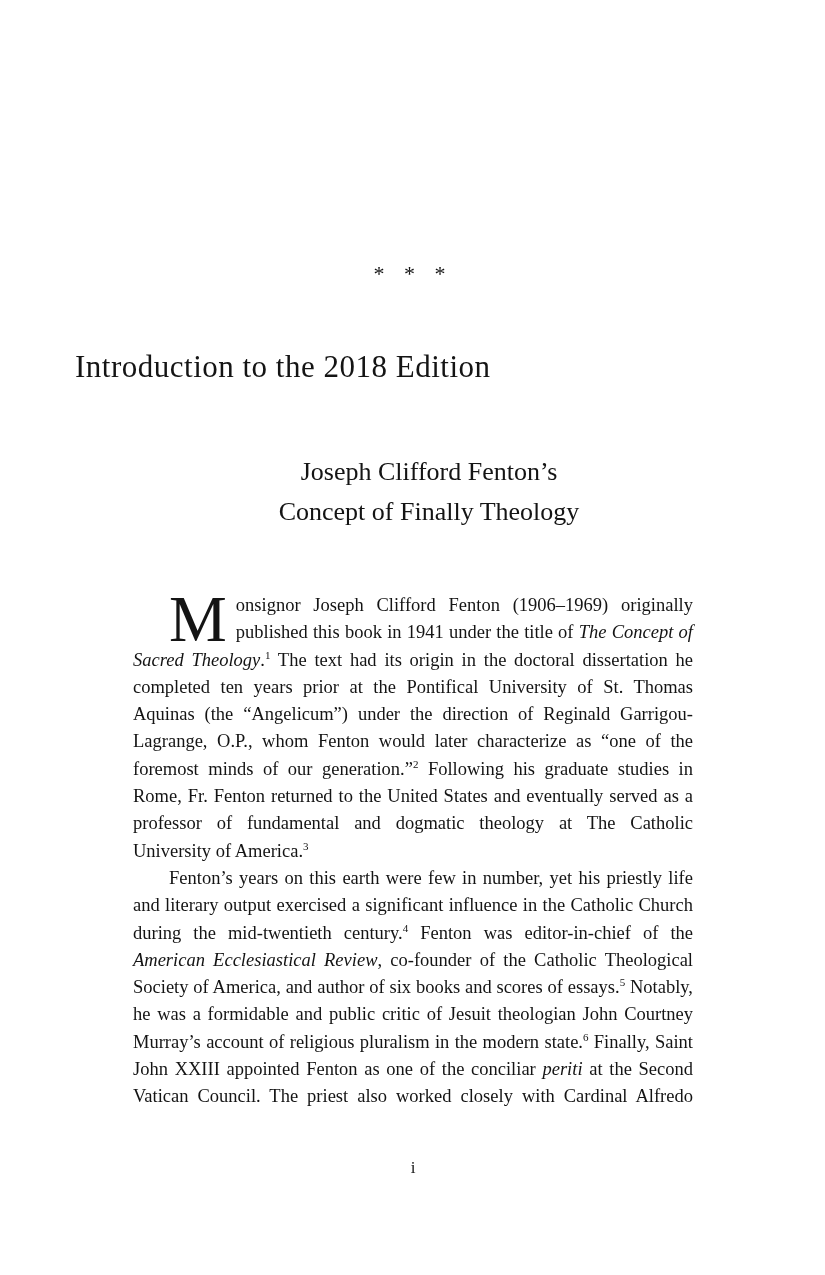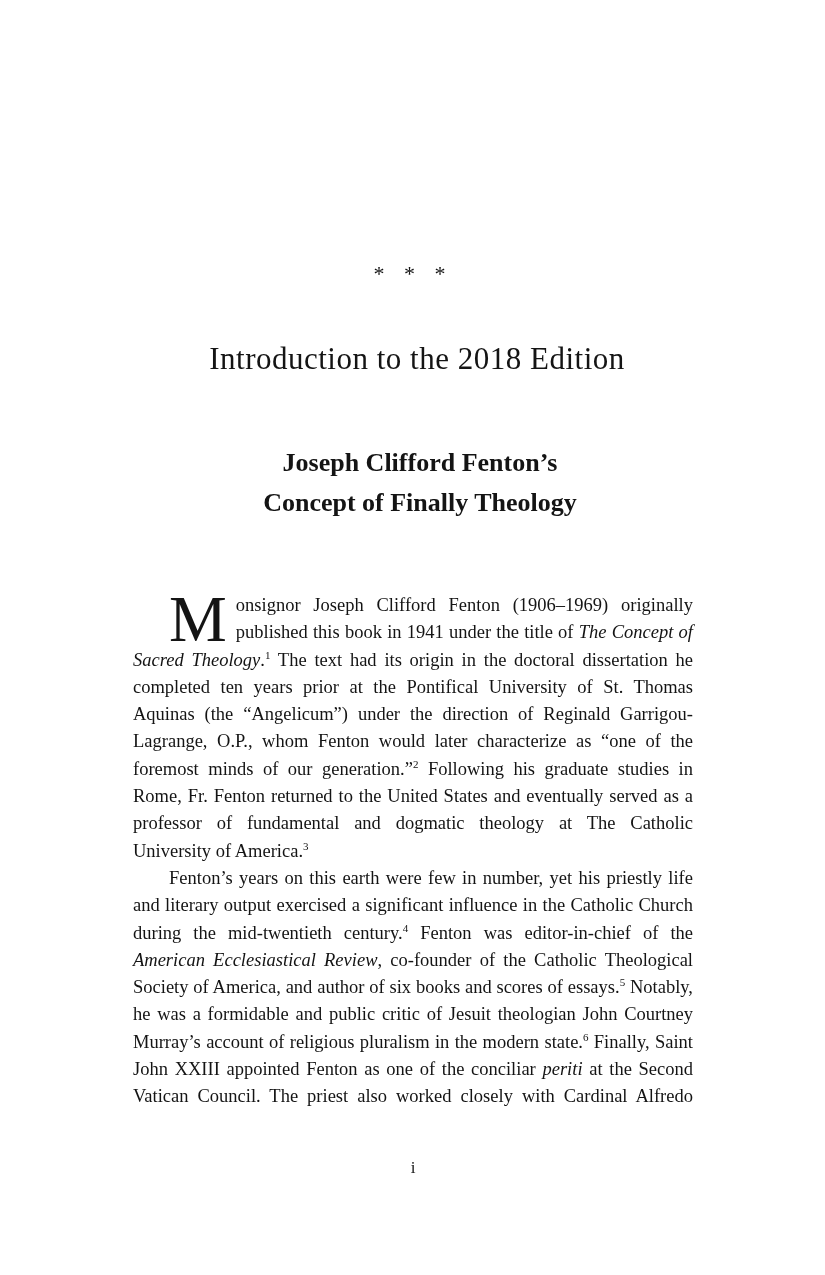--- a/index.html
+++ b/index.html
@@ -24,37 +24,37 @@
     text-align: center;
     font-size: 22px;
     letter-spacing: 7px;
     color: #141414;
   }
   .chapter-title {
     position: absolute;
     top: 337px;
     left: 63px;
     width: 700px;
-    text-align: center;
+    text-align: left;
     font-size: 31px;
     font-weight: normal;
     letter-spacing: 0.5px;
-    margin: 4px;
+    margin: 12px;
     color: #141414;
   }
   .essay-title {
     position: absolute;
     top: 436px;
     left: 63px;
     width: 700px;
     text-align: center;
     font-size: 26px;
-    font-weight: bold;
+    font-weight: normal;
     line-height: 40px;
-    margin: 7px;
+    margin: 16px;
     color: #141414;
   }
   .body-text {
     position: absolute;
     top: 592px;
     left: 133px;
     width: 560px;
     font-size: 18.5px;
     line-height: 27.3px;
     text-align: justify;

